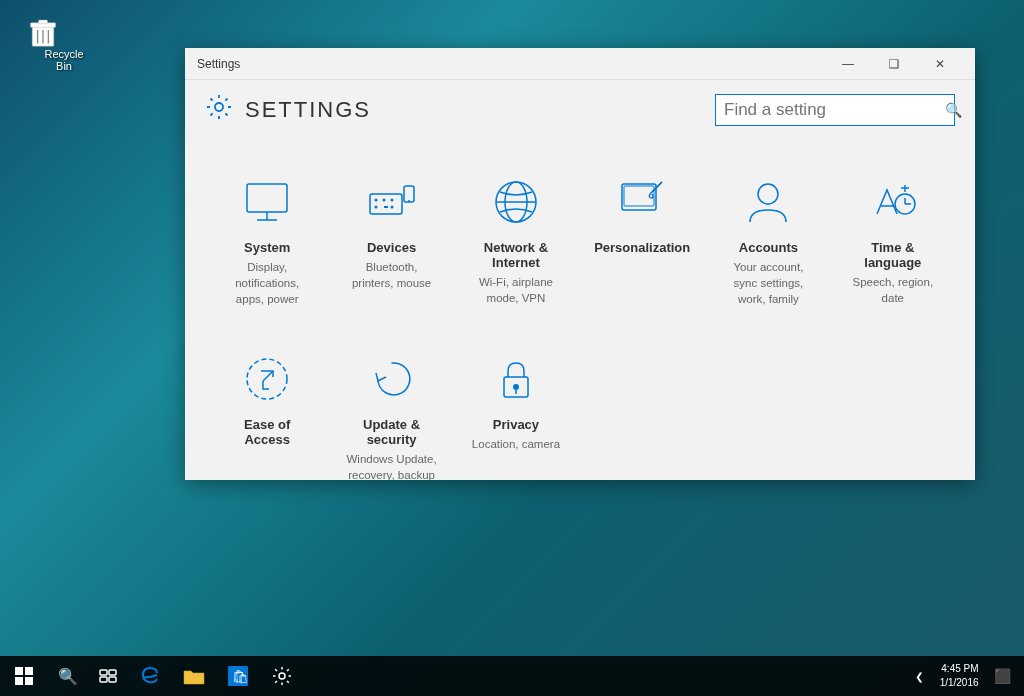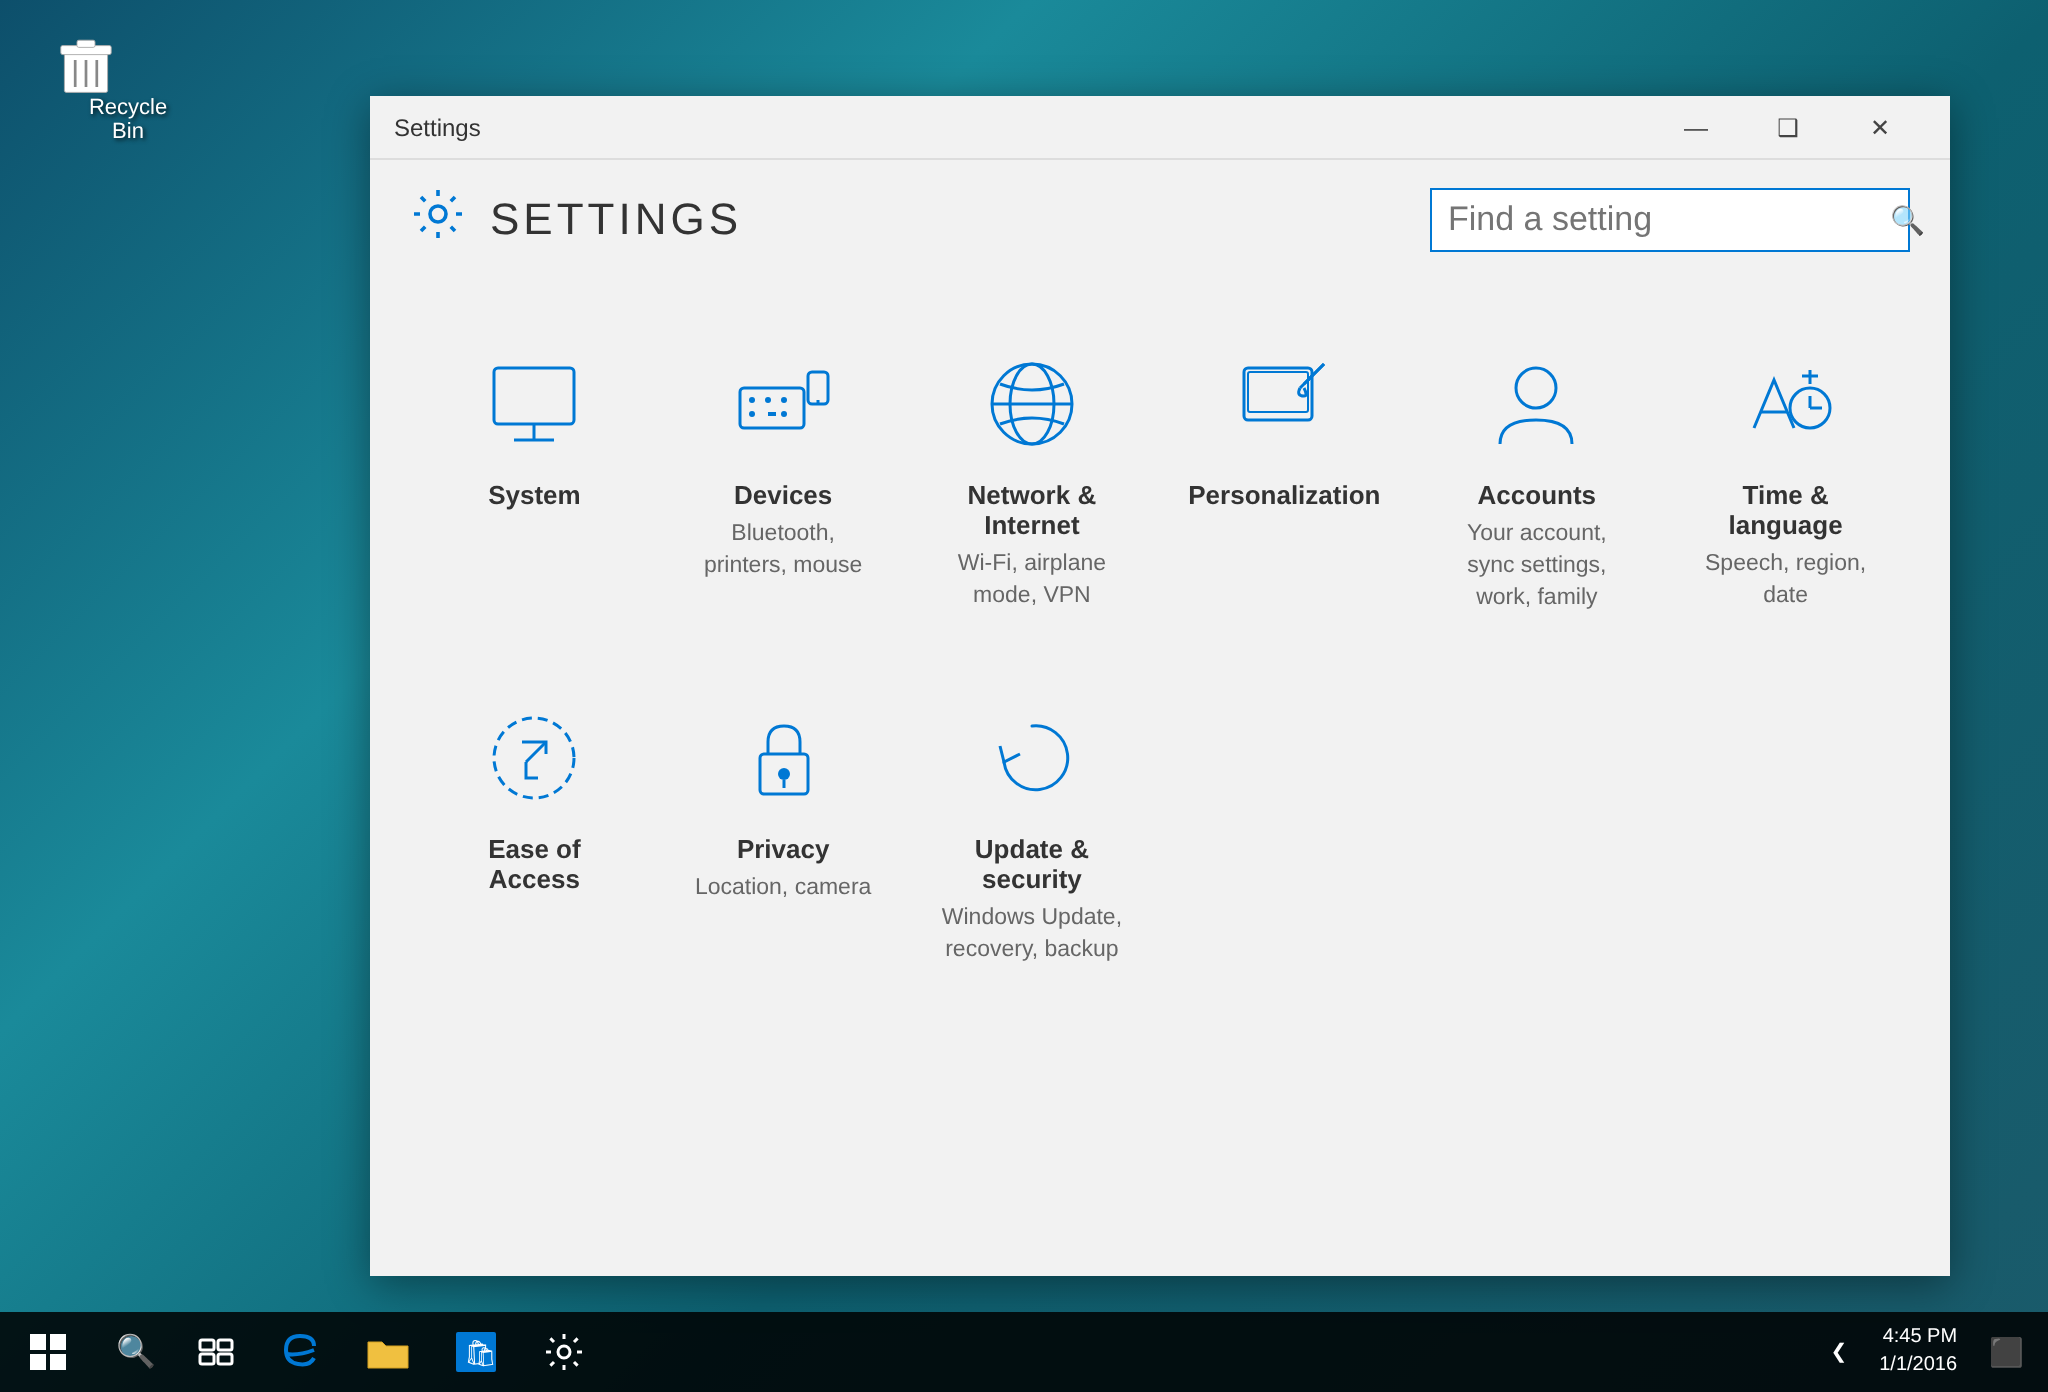--- a/index.html
+++ b/index.html
@@ -116,21 +116,21 @@
       padding: 4px 8px;
       line-height: 1.4;
     }
 
     
     .settings-window {
       position: absolute;
       top: 48px;
       left: 185px;
       width: 790px;
-      height: 590px;
+      height: 432px;
       background: #f2f2f2;
       box-shadow: 0 4px 20px rgba(0,0,0,0.4);
       display: flex;
       flex-direction: column;
     }
 
     .window-titlebar {
       height: 32px;
       background: #f2f2f2;
       display: flex;
@@ -323,20 +323,21 @@
 
         <div class="settings-item">
           <div class="settings-item-icon">
             <svg viewBox="0 0 52 52">
               <rect x="6" y="8" width="40" height="28" rx="2"></rect>
               <line x1="26" y1="36" x2="26" y2="44"></line>
               <line x1="16" y1="44" x2="36" y2="44"></line>
             </svg>
           </div>
           <div class="settings-item-name">System</div>
+          <div class="settings-item-desc">Display, notifications, apps, power</div>
         </div>
 
         <div class="settings-item">
           <div class="settings-item-icon">
             <svg viewBox="0 0 52 52">
 
               <rect x="4" y="18" width="32" height="20" rx="2"></rect>
               <line x1="10" y1="24" x2="10" y2="24" stroke-width="3" stroke-linecap="round"></line>
               <line x1="18" y1="24" x2="18" y2="24" stroke-width="3" stroke-linecap="round"></line>
               <line x1="26" y1="24" x2="26" y2="24" stroke-width="3" stroke-linecap="round"></line>
@@ -421,39 +422,39 @@
               <line x1="32" y1="18" x2="22" y2="28"></line>
               <path d="M22 28 L22 36 L28 36"></path>
             </svg>
           </div>
           <div class="settings-item-name">Ease of Access</div>
         </div>
 
         <div class="settings-item">
           <div class="settings-item-icon">
             <svg viewBox="0 0 52 52">
+              <path d="M26 10 A16 16 0 1 1 12 28" stroke-linecap="round"></path>
+              <polyline points="10,20 12,28 20,24"></polyline>
+            </svg>
+          </div>
+          <div class="settings-item-name">Update &amp; security</div>
+          <div class="settings-item-desc">Windows Update, recovery, backup</div>
+        </div>
+
+        <div class="settings-item">
+          <div class="settings-item-icon">
+            <svg viewBox="0 0 52 52">
               <rect x="14" y="24" width="24" height="20" rx="2"></rect>
               <path d="M18 24 L18 18 Q18 10 26 10 Q34 10 34 18 L34 24"></path>
               <circle cx="26" cy="34" r="3" fill="#0078d4" stroke="none"></circle>
               <line x1="26" y1="37" x2="26" y2="41"></line>
             </svg>
           </div>
           <div class="settings-item-name">Privacy</div>
           <div class="settings-item-desc">Location, camera</div>
-        </div>
-
-        <div class="settings-item">
-          <div class="settings-item-icon">
-            <svg viewBox="0 0 52 52">
-              <path d="M26 10 A16 16 0 1 1 12 28" stroke-linecap="round"></path>
-              <polyline points="10,20 12,28 20,24"></polyline>
-            </svg>
-          </div>
-          <div class="settings-item-name">Update &amp; security</div>
-          <div class="settings-item-desc">Windows Update, recovery, backup</div>
         </div>
 
       </div>
     </div>
   </div>
 
   <div class="taskbar">
 
     <div class="taskbar-start">
       <div class="win-logo">

